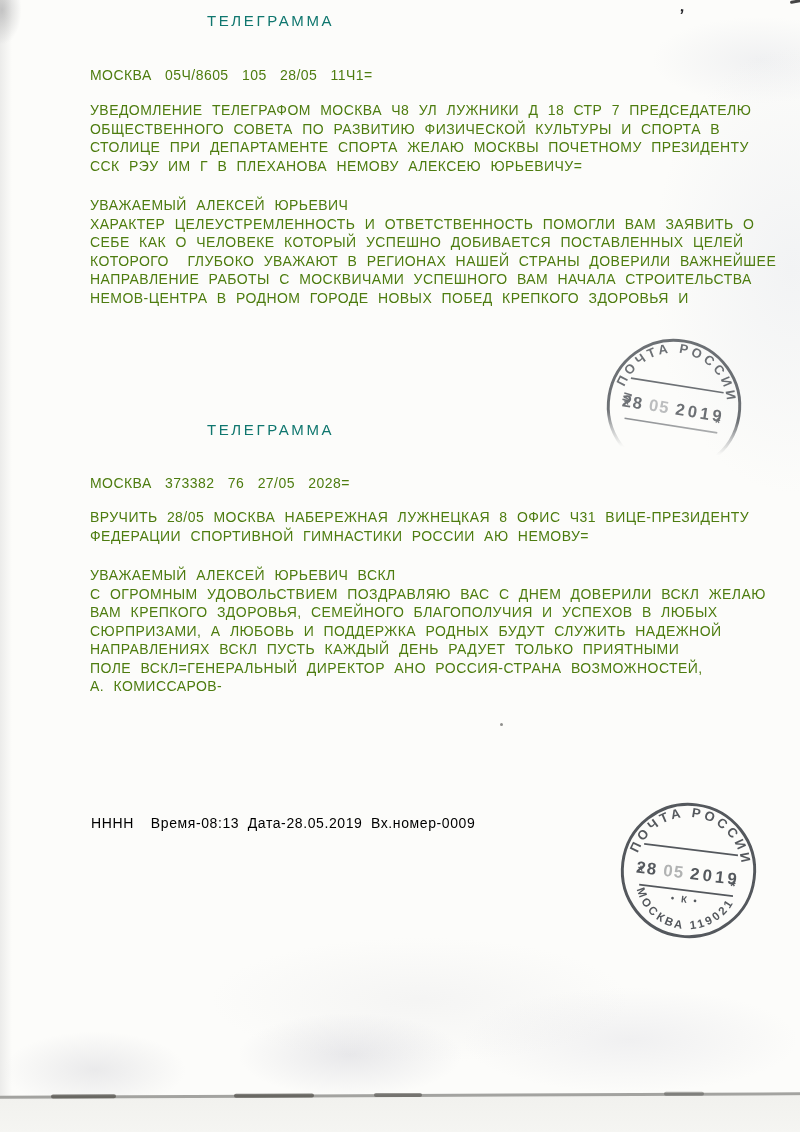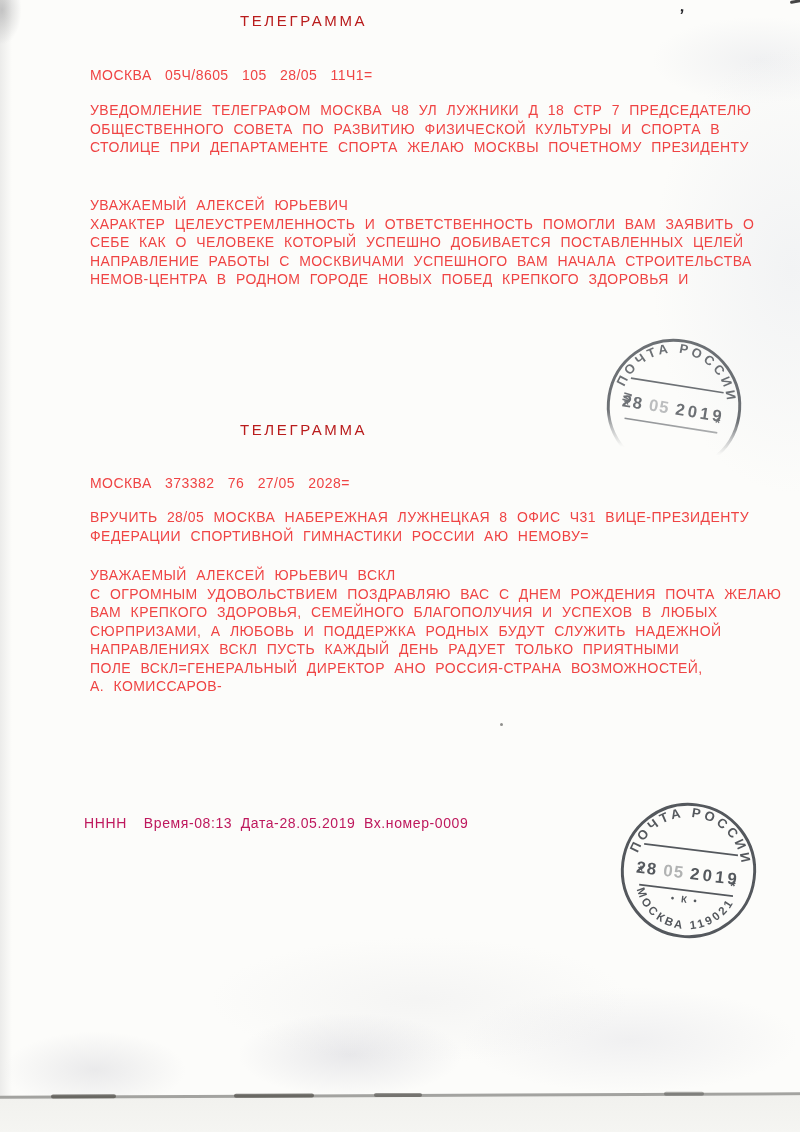--- a/index.html
+++ b/index.html
@@ -32,34 +32,34 @@
     font-size:17px;font-weight:700;color:#26262a;transform:rotate(8deg);
   }
   .corner-tick{
     position:absolute;right:-2px;top:0px;width:12px;height:3px;
     background:#454545;transform:rotate(-10deg);border-radius:2px;
   }
 
   .line{
     position:relative;
     white-space:pre;
-    color:#ef4444;
+    color:#4d7c0f;
     font-size:14px;
     line-height:18.55px;
     letter-spacing:.45px;
     word-spacing:5px;
   }
   .tg-title{
-    position:absolute;left:240px;margin:0;
-    font-size:15px;font-weight:400;color:#b91c1c;
+    position:absolute;left:207px;margin:0;
+    font-size:15px;font-weight:400;color:#0f766e;
     letter-spacing:2.6px;white-space:pre;
   }
   .hdr{position:absolute;left:90px;word-spacing:9px;}
   .block{position:absolute;left:90px;right:23px;}
-  .footer-line{position:absolute;left:84px;top:814px;word-spacing:4px;letter-spacing:.6px;color:#be185d;}
+  .footer-line{position:absolute;left:91px;top:814px;word-spacing:4px;letter-spacing:.6px;color:#000000;}
 
   
   .stamp{position:absolute;mix-blend-mode:multiply;pointer-events:none;}
   .stamp svg{display:block;}
   .stamp1{
     left:601px;top:333px;width:146px;height:146px;
     transform:rotate(9deg);
     opacity:.88;
     -webkit-mask-image:linear-gradient(176deg,#000 56%, rgba(0,0,0,.35) 69%, transparent 79%);
     mask-image:linear-gradient(176deg,#000 56%, rgba(0,0,0,.35) 69%, transparent 79%);
@@ -104,25 +104,27 @@
   <span class="pen-mark">ʼ</span>
   <div class="corner-tick"></div>
 
   <section>
     <h1 class="tg-title" style="top:12px">ТЕЛЕГРАММА</h1>
     <div class="line hdr" style="top:66px">МОСКВА 05Ч/8605 105 28/05 11Ч1=</div>
     <div class="block" style="top:101px">
       <div class="line">УВЕДОМЛЕНИЕ ТЕЛЕГРАФОМ МОСКВА Ч8 УЛ ЛУЖНИКИ Д 18 СТР 7 ПРЕДСЕДАТЕЛЮ</div>
       <div class="line">ОБЩЕСТВЕННОГО СОВЕТА ПО РАЗВИТИЮ ФИЗИЧЕСКОЙ КУЛЬТУРЫ И СПОРТА В</div>
       <div class="line">СТОЛИЦЕ ПРИ ДЕПАРТАМЕНТЕ СПОРТА ЖЕЛАЮ МОСКВЫ ПОЧЕТНОМУ ПРЕЗИДЕНТУ</div>
+      <div class="line">ССК РЭУ ИМ Г В ПЛЕХАНОВА НЕМОВУ АЛЕКСЕЮ ЮРЬЕВИЧУ=</div>
     </div>
     <div class="block" style="top:196px">
       <div class="line">УВАЖАЕМЫЙ АЛЕКСЕЙ ЮРЬЕВИЧ</div>
       <div class="line">ХАРАКТЕР ЦЕЛЕУСТРЕМЛЕННОСТЬ И ОТВЕТСТВЕННОСТЬ ПОМОГЛИ ВАМ ЗАЯВИТЬ О</div>
       <div class="line">СЕБЕ КАК О ЧЕЛОВЕКЕ КОТОРЫЙ УСПЕШНО ДОБИВАЕТСЯ ПОСТАВЛЕННЫХ ЦЕЛЕЙ</div>
+      <div class="line">КОТОРОГО  ГЛУБОКО УВАЖАЮТ В РЕГИОНАХ НАШЕЙ СТРАНЫ ДОВЕРИЛИ ВАЖНЕЙШЕЕ</div>
       <div class="line">НАПРАВЛЕНИЕ РАБОТЫ С МОСКВИЧАМИ УСПЕШНОГО ВАМ НАЧАЛА СТРОИТЕЛЬСТВА</div>
       <div class="line">НЕМОВ-ЦЕНТРА В РОДНОМ ГОРОДЕ НОВЫХ ПОБЕД КРЕПКОГО ЗДОРОВЬЯ И</div>
     </div>
   </section>
 
   <div class="stamp stamp1">
     <svg viewBox="0 0 140 140" width="146" height="146">
       <defs>
         <path id="s1-arc-top" d="M 20,80 A 51,51 0 1 1 120,80" fill="none"></path>
         <path id="s1-arc-bottom" d="M 22,62 A 50,50 0 1 0 118,62" fill="none"></path>
@@ -144,21 +146,21 @@
 
   <section>
     <h1 class="tg-title" style="top:421px">ТЕЛЕГРАММА</h1>
     <div class="line hdr" style="top:474px">МОСКВА 373382 76 27/05 2028=</div>
     <div class="block" style="top:508px">
       <div class="line">ВРУЧИТЬ 28/05 МОСКВА НАБЕРЕЖНАЯ ЛУЖНЕЦКАЯ 8 ОФИС Ч31 ВИЦЕ-ПРЕЗИДЕНТУ</div>
       <div class="line">ФЕДЕРАЦИИ СПОРТИВНОЙ ГИМНАСТИКИ РОССИИ АЮ НЕМОВУ=</div>
     </div>
     <div class="block" style="top:566px">
       <div class="line">УВАЖАЕМЫЙ АЛЕКСЕЙ ЮРЬЕВИЧ ВСКЛ</div>
-      <div class="line">С ОГРОМНЫМ УДОВОЛЬСТВИЕМ ПОЗДРАВЛЯЮ ВАС С ДНЕМ РОЖДЕНИЯ ПОЧТА ЖЕЛАЮ</div>
+      <div class="line">С ОГРОМНЫМ УДОВОЛЬСТВИЕМ ПОЗДРАВЛЯЮ ВАС С ДНЕМ ДОВЕРИЛИ ВСКЛ ЖЕЛАЮ</div>
       <div class="line">ВАМ КРЕПКОГО ЗДОРОВЬЯ, СЕМЕЙНОГО БЛАГОПОЛУЧИЯ И УСПЕХОВ В ЛЮБЫХ</div>
       <div class="line">СЮРПРИЗАМИ, А ЛЮБОВЬ И ПОДДЕРЖКА РОДНЫХ БУДУТ СЛУЖИТЬ НАДЕЖНОЙ</div>
       <div class="line">НАПРАВЛЕНИЯХ ВСКЛ ПУСТЬ КАЖДЫЙ ДЕНЬ РАДУЕТ ТОЛЬКО ПРИЯТНЫМИ</div>
       <div class="line">ПОЛЕ ВСКЛ=ГЕНЕРАЛЬНЫЙ ДИРЕКТОР АНО РОССИЯ-СТРАНА ВОЗМОЖНОСТЕЙ,</div>
       <div class="line">А. КОМИССАРОВ-</div>
     </div>
   </section>
 
   <div class="line footer-line">НННН  Время-08:13 Дата-28.05.2019 Вх.номер-0009</div>
 

